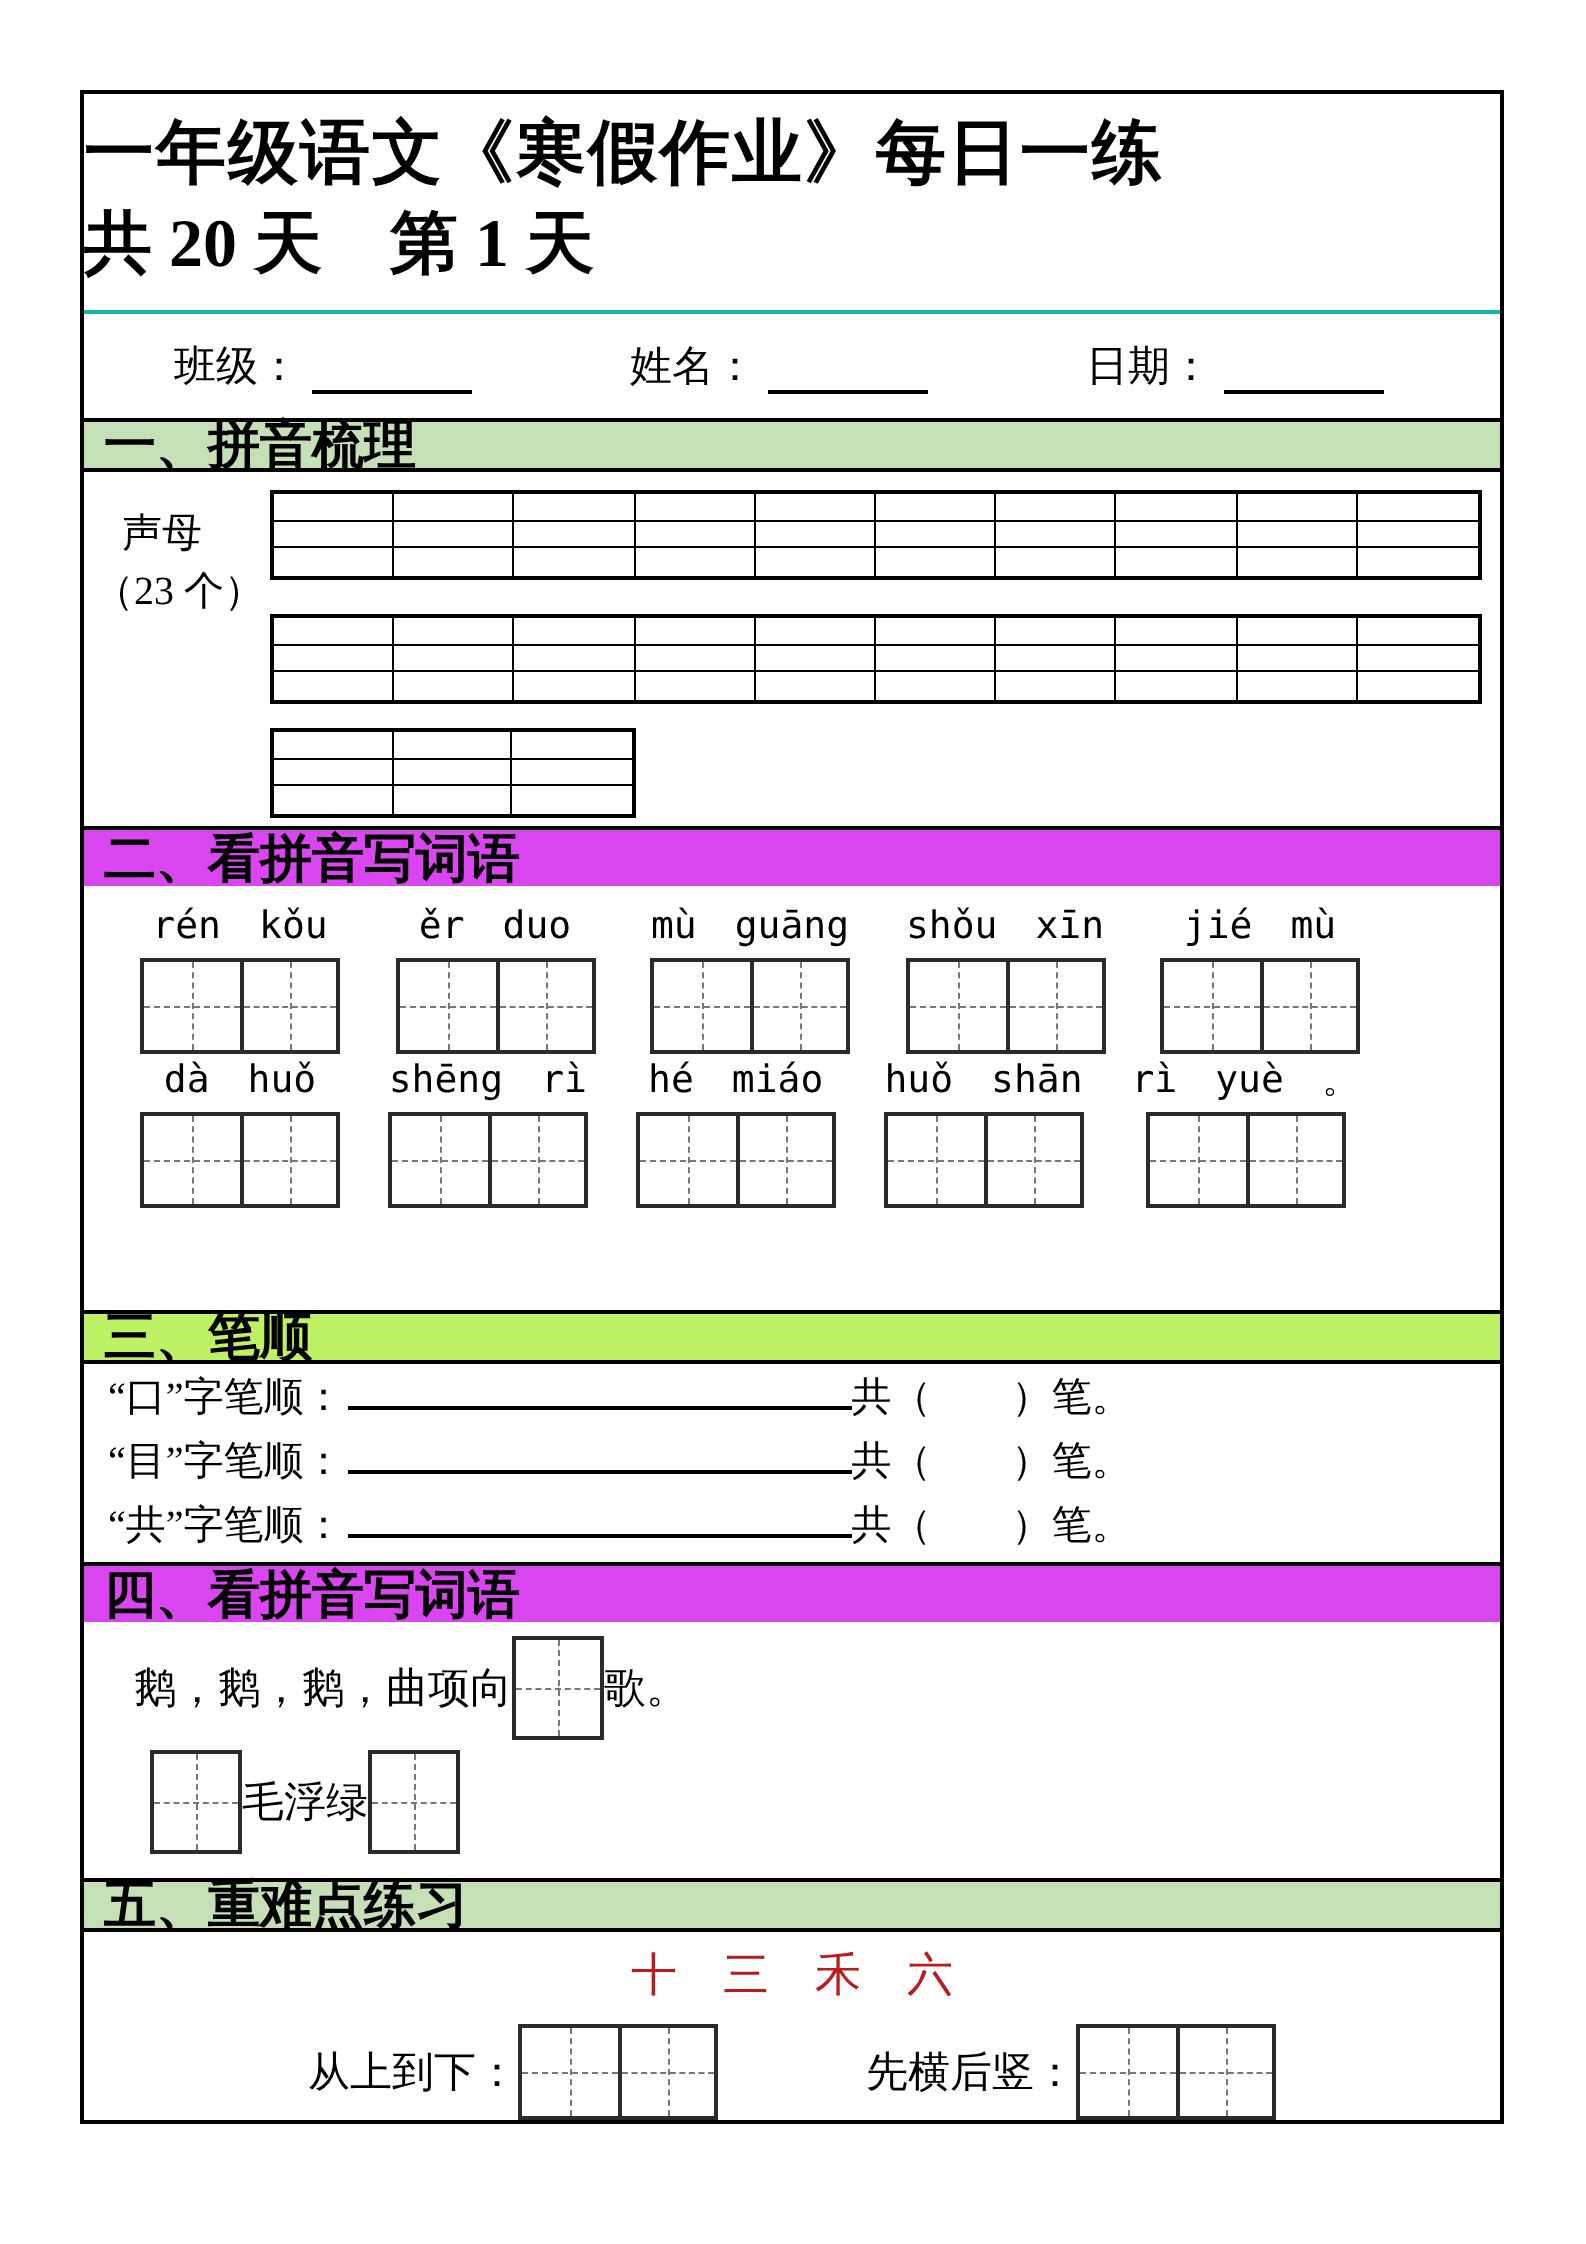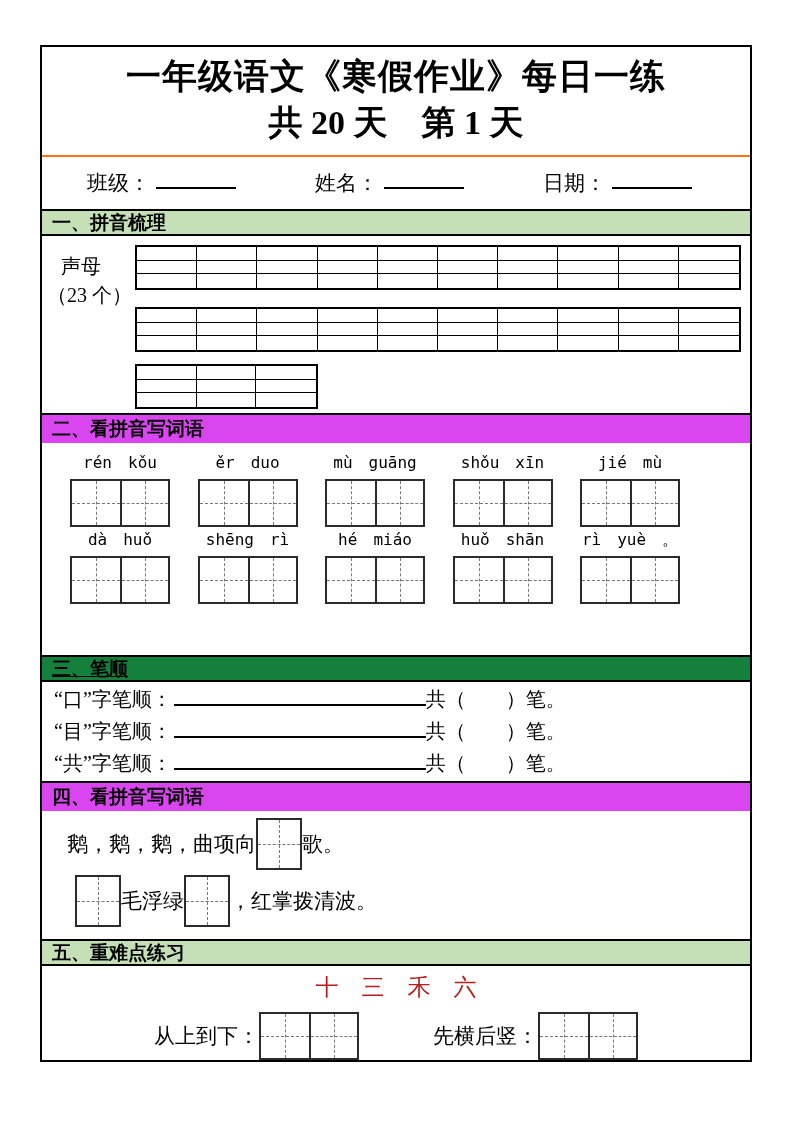--- a/index.html
+++ b/index.html
@@ -2,33 +2,33 @@
 <html><head>
 <meta charset="utf-8">
 <style>
   * { margin:0; padding:0; box-sizing:border-box; }
   body { background:#fff; font-family:"Liberation Serif","DejaVu Serif",serif; color:#000; }
   .canvas { position:relative; width:793px; height:1122px; background:#fff; overflow:hidden; }
   .page { position:absolute; left:40px; top:45px; width:712px; height:1017px;
           border:2px solid #000; background:#fff; }
 
   
-  .title-block { height:110px; border-bottom:2px solid #f97316; text-align:center; padding-top:7px; }
+  .title-block { height:110px; border-bottom:2px solid #14b8a6; padding-top:7px; }
   .title-line1 { font-size:35px; font-weight:bold; line-height:46px; letter-spacing:1px; }
   .title-line2 { font-size:34px; font-weight:bold; line-height:46px; white-space:pre; }
 
   
   .info-row { height:52px; display:flex; align-items:center; justify-content:space-between;
               padding:0 58px 0 45px; font-size:21px; }
-  .info-item { display:flex; }
+  .info-item { display:flex; align-items:flex-end; }
   .blank { display:inline-block; width:80px; height:20px; border-bottom:2px solid #000; margin-left:6px; }
 
   
   .bar { height:27px; display:flex; align-items:center; padding-left:10px;
-         font-family:"Liberation Sans","DejaVu Sans",sans-serif; font-weight:bold; font-size:19px;
+         font-family:"Liberation Sans","DejaVu Sans",sans-serif; font-weight:bold; font-size:26px;
          border-top:2px solid #000; border-bottom:2px solid #000; }
   .bar.green { background:#c5e0b6; }
   .bar.white { background:#d946ef; border-bottom:none; height:30px; }
 
   
   .sec1-content { position:relative; height:177px; }
   .side-label1 { position:absolute; left:19px; top:17px;  font-size:20px; }
   .side-label2 { position:absolute; left:5px;  top:46px; font-size:20px; }
   .pgrid { position:absolute; display:grid; border:2px solid #000; background:#fff; }
   .pgrid.tA { left:93px; top:9px;   width:606px; height:45px; }
@@ -37,21 +37,21 @@
   .pg-cell { border-right:1.5px solid #000; border-bottom:1.5px solid #000; }
   .pg-cell.last-col { border-right:none; }
   .pg-cell.last-row { border-bottom:none; }
 
   
   .sec2-content { height:205px; }
   .word-row { display:flex; justify-content:space-between; padding:0 70px 0 28px; }
   .word-row.r1 { margin-top:7px; }
   .word-row.r2 { }
   .word-group { display:flex; flex-direction:column; align-items:center; }
-  .pinyin { font-family:"DejaVu Sans Mono","Liberation Mono",monospace; font-size:16px;
+  .pinyin { font-family:"DejaVu Sans Mono","Liberation Mono",monospace; font-size:19px;
             line-height:26px; margin-bottom:3px; white-space:pre; word-spacing:0.4em; }
 
   
   .tzg { display:inline-flex; border:2px solid #2b2b2b; background:#fff; }
   .tzg-cell { position:relative; width:48px; height:44px; display:inline-block; }
   .tzg-cell + .tzg-cell { border-left:2px solid #2b2b2b; }
   .tzg-solo .tzg-cell { width:42px; height:48px; }
   .vdash { position:absolute; left:50%; top:0; bottom:0; width:0; border-left:1px dashed #777; }
   .hdash { position:absolute; top:50%; left:0; right:0; height:0; border-top:1px dashed #777; }
 
@@ -313,39 +313,38 @@
               </span>
               <span class="tzg-cell">
                 <i class="vdash"></i>
                 <i class="hdash"></i>
               </span>
             </span>
           </div>
         </div>
     </div>
 
-    <div class="bar green" style="background: #15803d; text-decoration: underline;">三、笔顺</div>
+    <div class="bar green" style="background: #bef264;">三、笔顺</div>
     <div class="sec3-content">
         <div class="stroke-line"><span>“口”字笔顺：</span><span class="writeline"></span><span>共（　　）笔。</span></div>
         <div class="stroke-line"><span>“目”字笔顺：</span><span class="writeline"></span><span>共（　　）笔。</span></div>
         <div class="stroke-line"><span>“共”字笔顺：</span><span class="writeline"></span><span>共（　　）笔。</span></div>
       </div>
 
     <div class="bar white">四、看拼音写词语</div>
     <div class="sec4-content">
       <div class="sec4-line l1">
         <span>鹅，鹅，鹅，曲项向</span>
         <span class="tzg tzg-solo"><span class="tzg-cell"><i class="vdash"></i><i class="hdash"></i></span></span>
         <span>歌。</span>
       </div>
       <div class="sec4-line l2">
         <span class="tzg tzg-solo"><span class="tzg-cell"><i class="vdash"></i><i class="hdash"></i></span></span>
         <span>毛浮绿</span>
         <span class="tzg tzg-solo"><span class="tzg-cell"><i class="vdash"></i><i class="hdash"></i></span></span>
-        <span>，红掌拨清波。</span>
       </div>
     </div>
 
     <div class="bar green" style="background: rgb(197, 224, 182);">五、重难点练习</div>
     <div class="sec5-content">
       <div class="chars-row">十　三　禾　六</div>
       <div class="bottom-row">
         <div class="practice-pair">
           <span class="plabel">从上到下：</span>
           <span class="tzg"><span class="tzg-cell"><i class="vdash"></i><i class="hdash"></i></span><span class="tzg-cell"><i class="vdash"></i><i class="hdash"></i></span></span>

